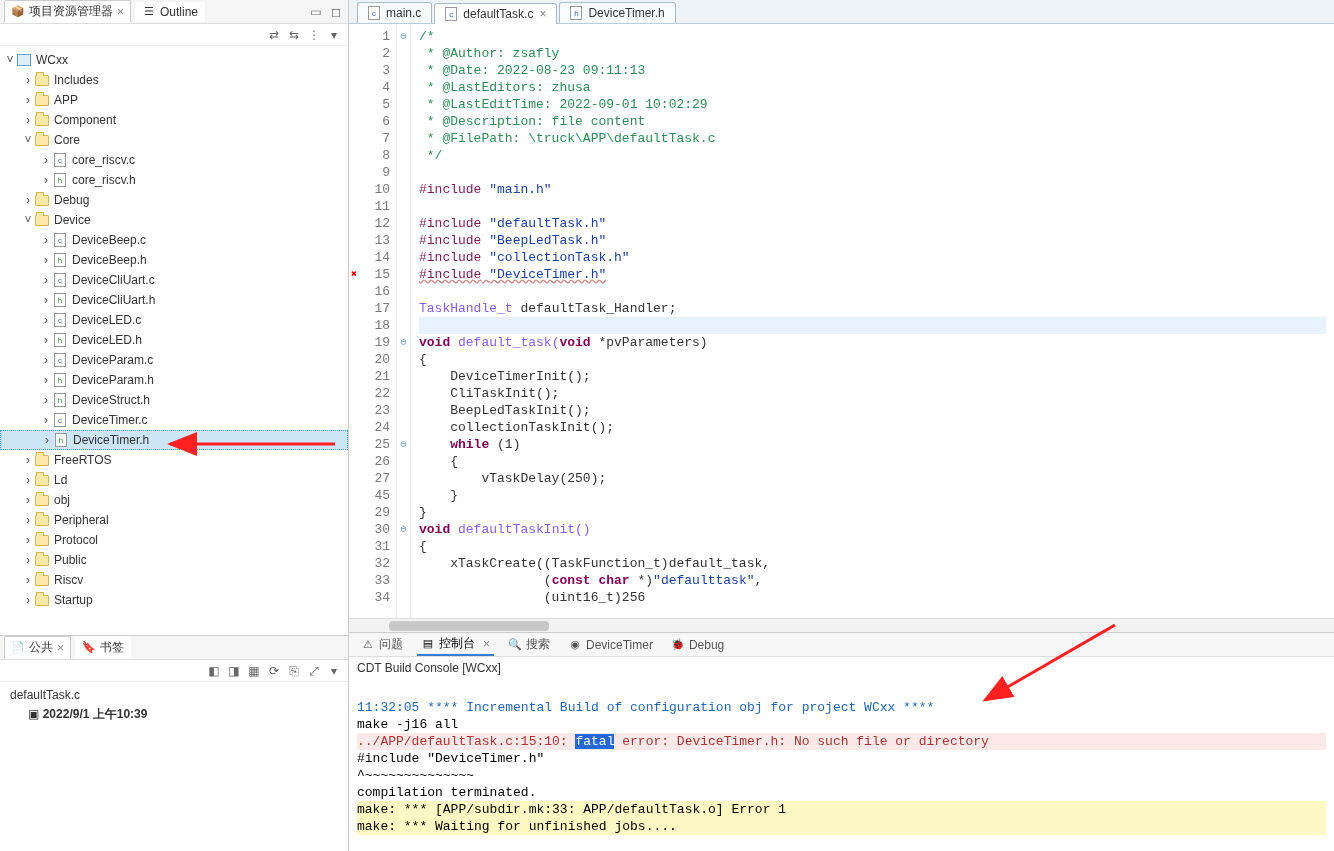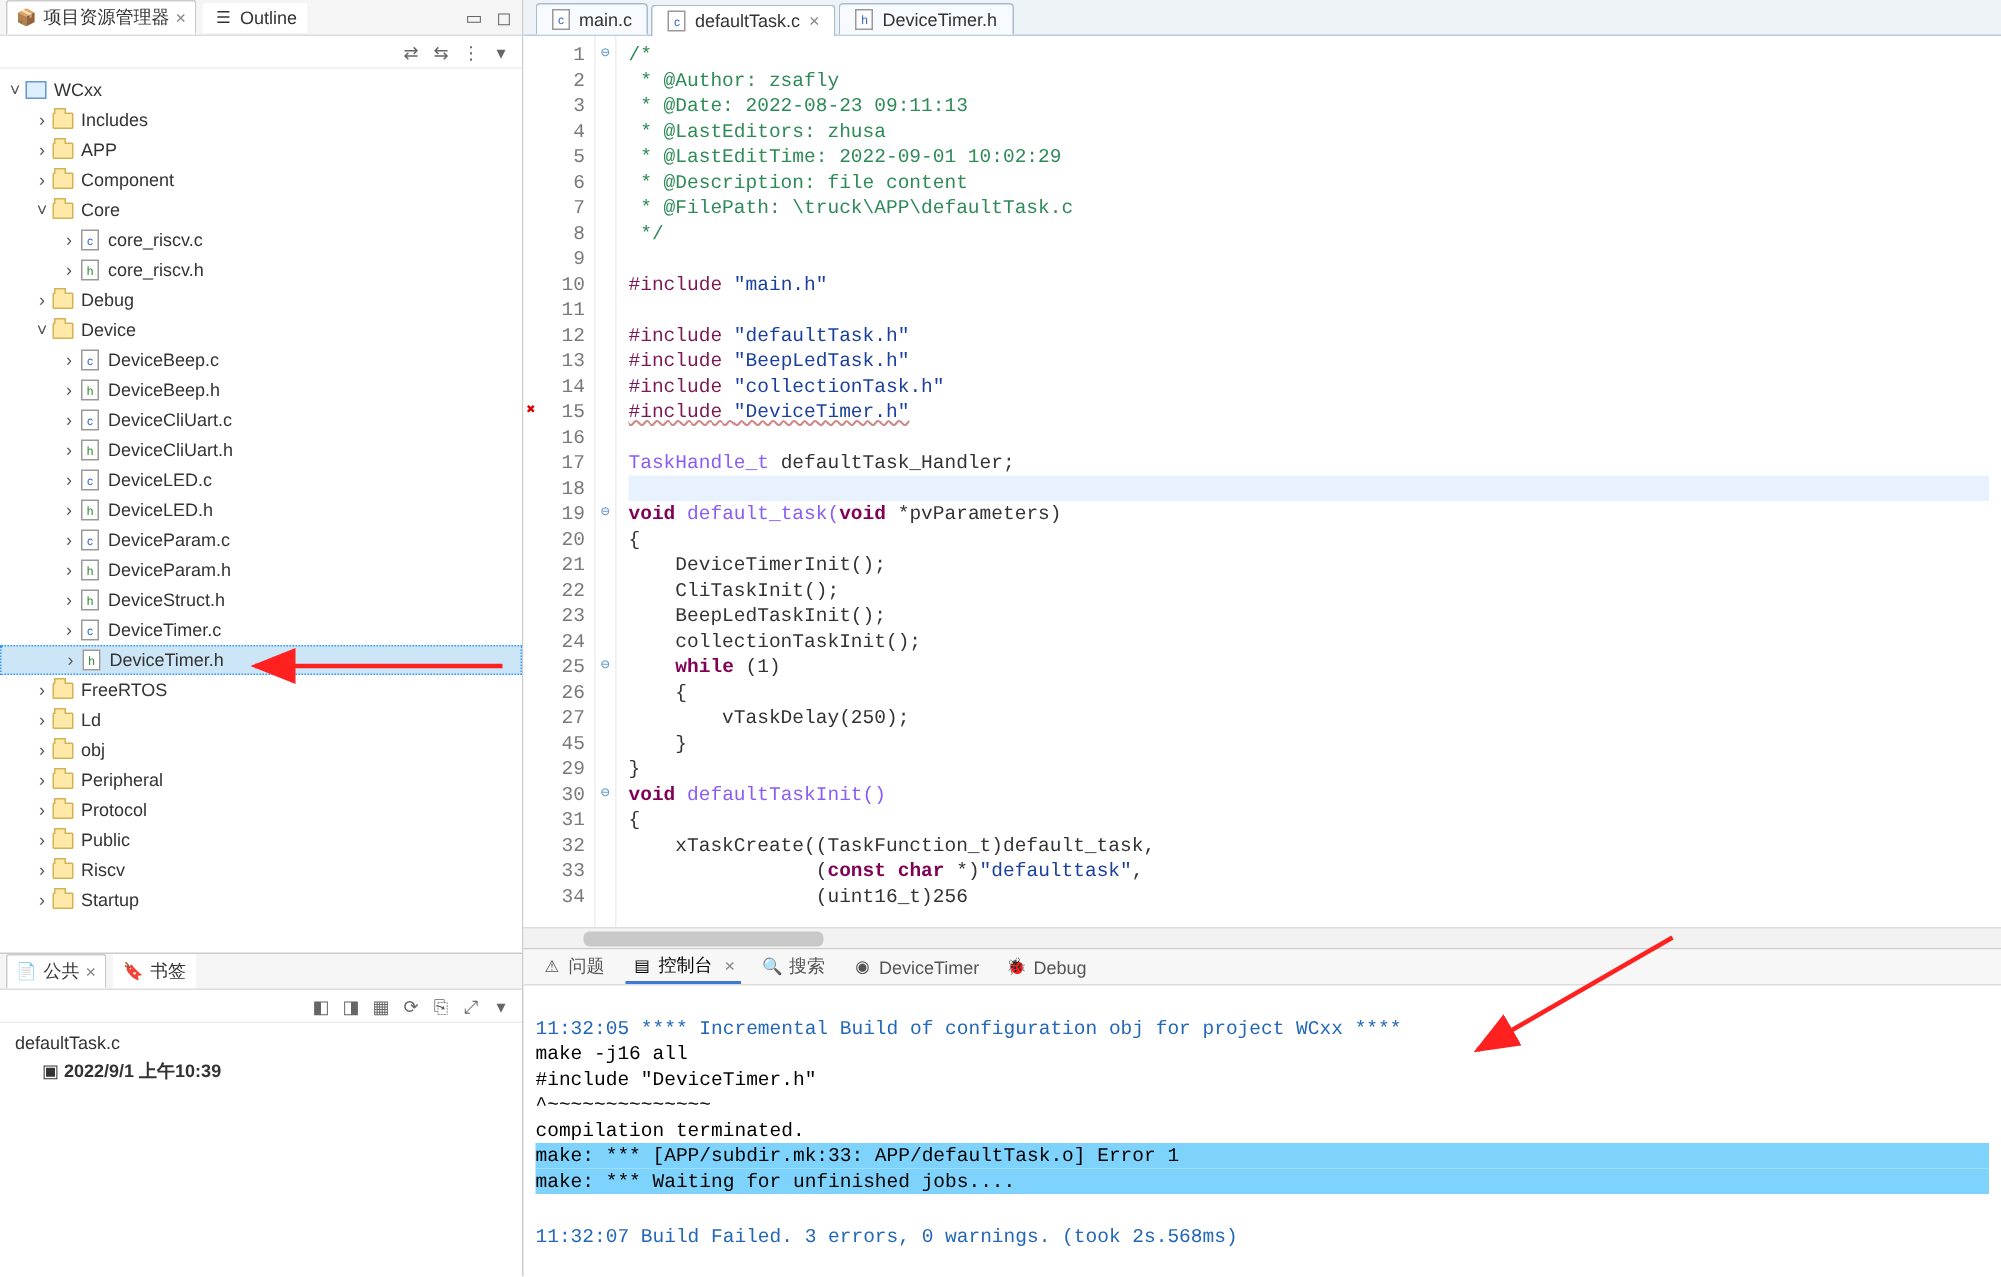--- a/index.html
+++ b/index.html
@@ -64,21 +64,21 @@
 .ctabs { height:24px; display:flex; align-items:center; gap:10px; padding:0 8px; border-bottom:1px solid #ddd; background:#f7f7f7;}
 .ctab { display:inline-flex; align-items:center; gap:4px; color:#555; cursor:pointer; padding:2px 4px;}
 .ctab.active { color:#000; border-bottom:2px solid #3a7bd5; }
 .ci { width:14px;height:14px;display:inline-flex;align-items:center;justify-content:center; font-size:11px; }
 .console-title { padding:4px 8px; background:#fff; font-size:12px; }
 .console-body { flex:1; overflow:auto; font-family: Consolas,"Courier New",monospace; font-size: 13px; line-height: 17px; padding: 0 8px 6px; }
 .console-body .ts { color:#2367b8;margin-top:20px; }
 .console-body .err-line { background:#fbe9ea; color:#a33; }
 .console-body .err-line .sel { background:#2367d8; color:#fff; }
 .console-body .plain { color:#000; }
-.console-body .err-bg { background:#7dd3fc; }
+.console-body .err-bg { background:#fef9c3; }
 
 
 .arrow-overlay { position:fixed; pointer-events:none; }
 </style>
 </head>
 <body>
 
 <div class="main-layout">
 
   <div class="left-col">
@@ -476,23 +476,25 @@
           </span>
         <span class="ctab">
             <span class="ci">◉</span>
             <span>DeviceTimer</span>
           </span>
         <span class="ctab">
             <span class="ci">🐞</span>
             <span>Debug</span>
           </span>
       </div>
+      <div class="console-title">CDT Build Console [WCxx]</div>
       <div class="console-body">
         <div class="ts">11:32:05 **** Incremental Build of configuration obj for project WCxx ****</div>
         <div class="plain">make -j16 all </div>
+        <div class="err-line"><span>../APP/defaultTask.c:15:10: </span><span class="sel">fatal</span><span> error: DeviceTimer.h: No such file or directory</span></div>
         <div class="plain"> #include "DeviceTimer.h"</div>
         <div class="plain">          ^~~~~~~~~~~~~~~</div>
         <div class="plain">compilation terminated.</div>
         <div class="plain err-bg">make: *** [APP/subdir.mk:33: APP/defaultTask.o] Error 1</div>
         <div class="plain err-bg">make: *** Waiting for unfinished jobs....</div>
         <div class="plain"></div>
         <div class="ts">11:32:07 Build Failed. 3 errors, 0 warnings. (took 2s.568ms)</div>
       </div>
     </div>
   </div>

